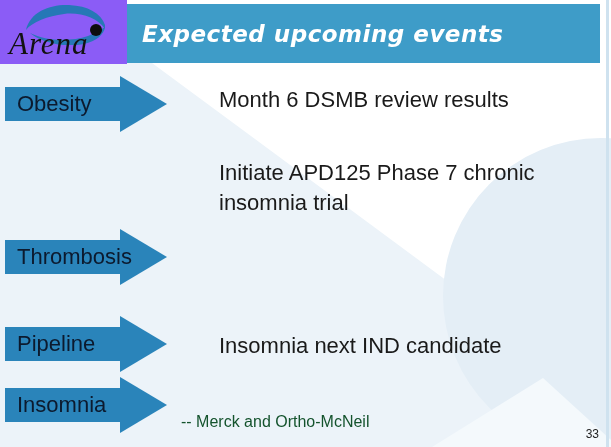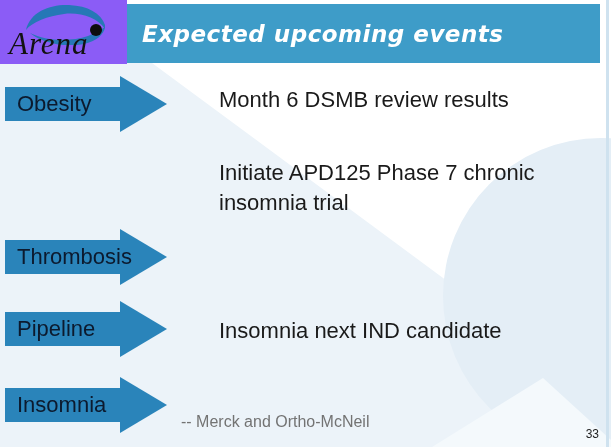--- a/index.html
+++ b/index.html
@@ -39,21 +39,21 @@
   .arrow-label {
     position:absolute; left:15px; top:0; height:58px; line-height:58px;
     font-size:22px; color:#0c1a2e; white-space:nowrap;
   }
   .event-text {
     position:absolute; left:175px; max-width:470px;
     font-size:22px; color:#1a1a1a; line-height:1.38;margin-left:44px;
   }
   .event-subtext {
     position:absolute; left:181px;
-    font-size:16px; color:#737373;
+    font-size:16px; color:#14532d;
   }
 
   .page-number {
     position:absolute; right:12px; bottom:6px;
     font-size:12px; color:#222222; z-index:3;
   }
 </style>
 </head>
 <body>
 
@@ -99,21 +99,21 @@
   <div class="row" style="top:228px;padding-left:48px;">
     <div class="arrow">
       <svg width="168" height="58" viewBox="0 0 168 58">
         <rect x="3" y="12" width="115" height="34" fill="#2a84ba"></rect>
         <polygon points="118,1 165,29 118,57" fill="#2a84ba"></polygon>
       </svg>
       <span class="arrow-label">Thrombosis</span>
     </div>
   </div>
 
-  <div class="row" style="top:300px;">
+  <div class="row" style="top:315px;">
     <div class="arrow">
       <svg width="168" height="58" viewBox="0 0 168 58">
         <rect x="3" y="12" width="115" height="34" fill="#2a84ba"></rect>
         <polygon points="118,1 165,29 118,57" fill="#2a84ba"></polygon>
       </svg>
       <span class="arrow-label">Pipeline</span>
     </div>
     <div class="event-text" style="top:16px;">Insomnia next IND candidate</div>
   </div>
 

